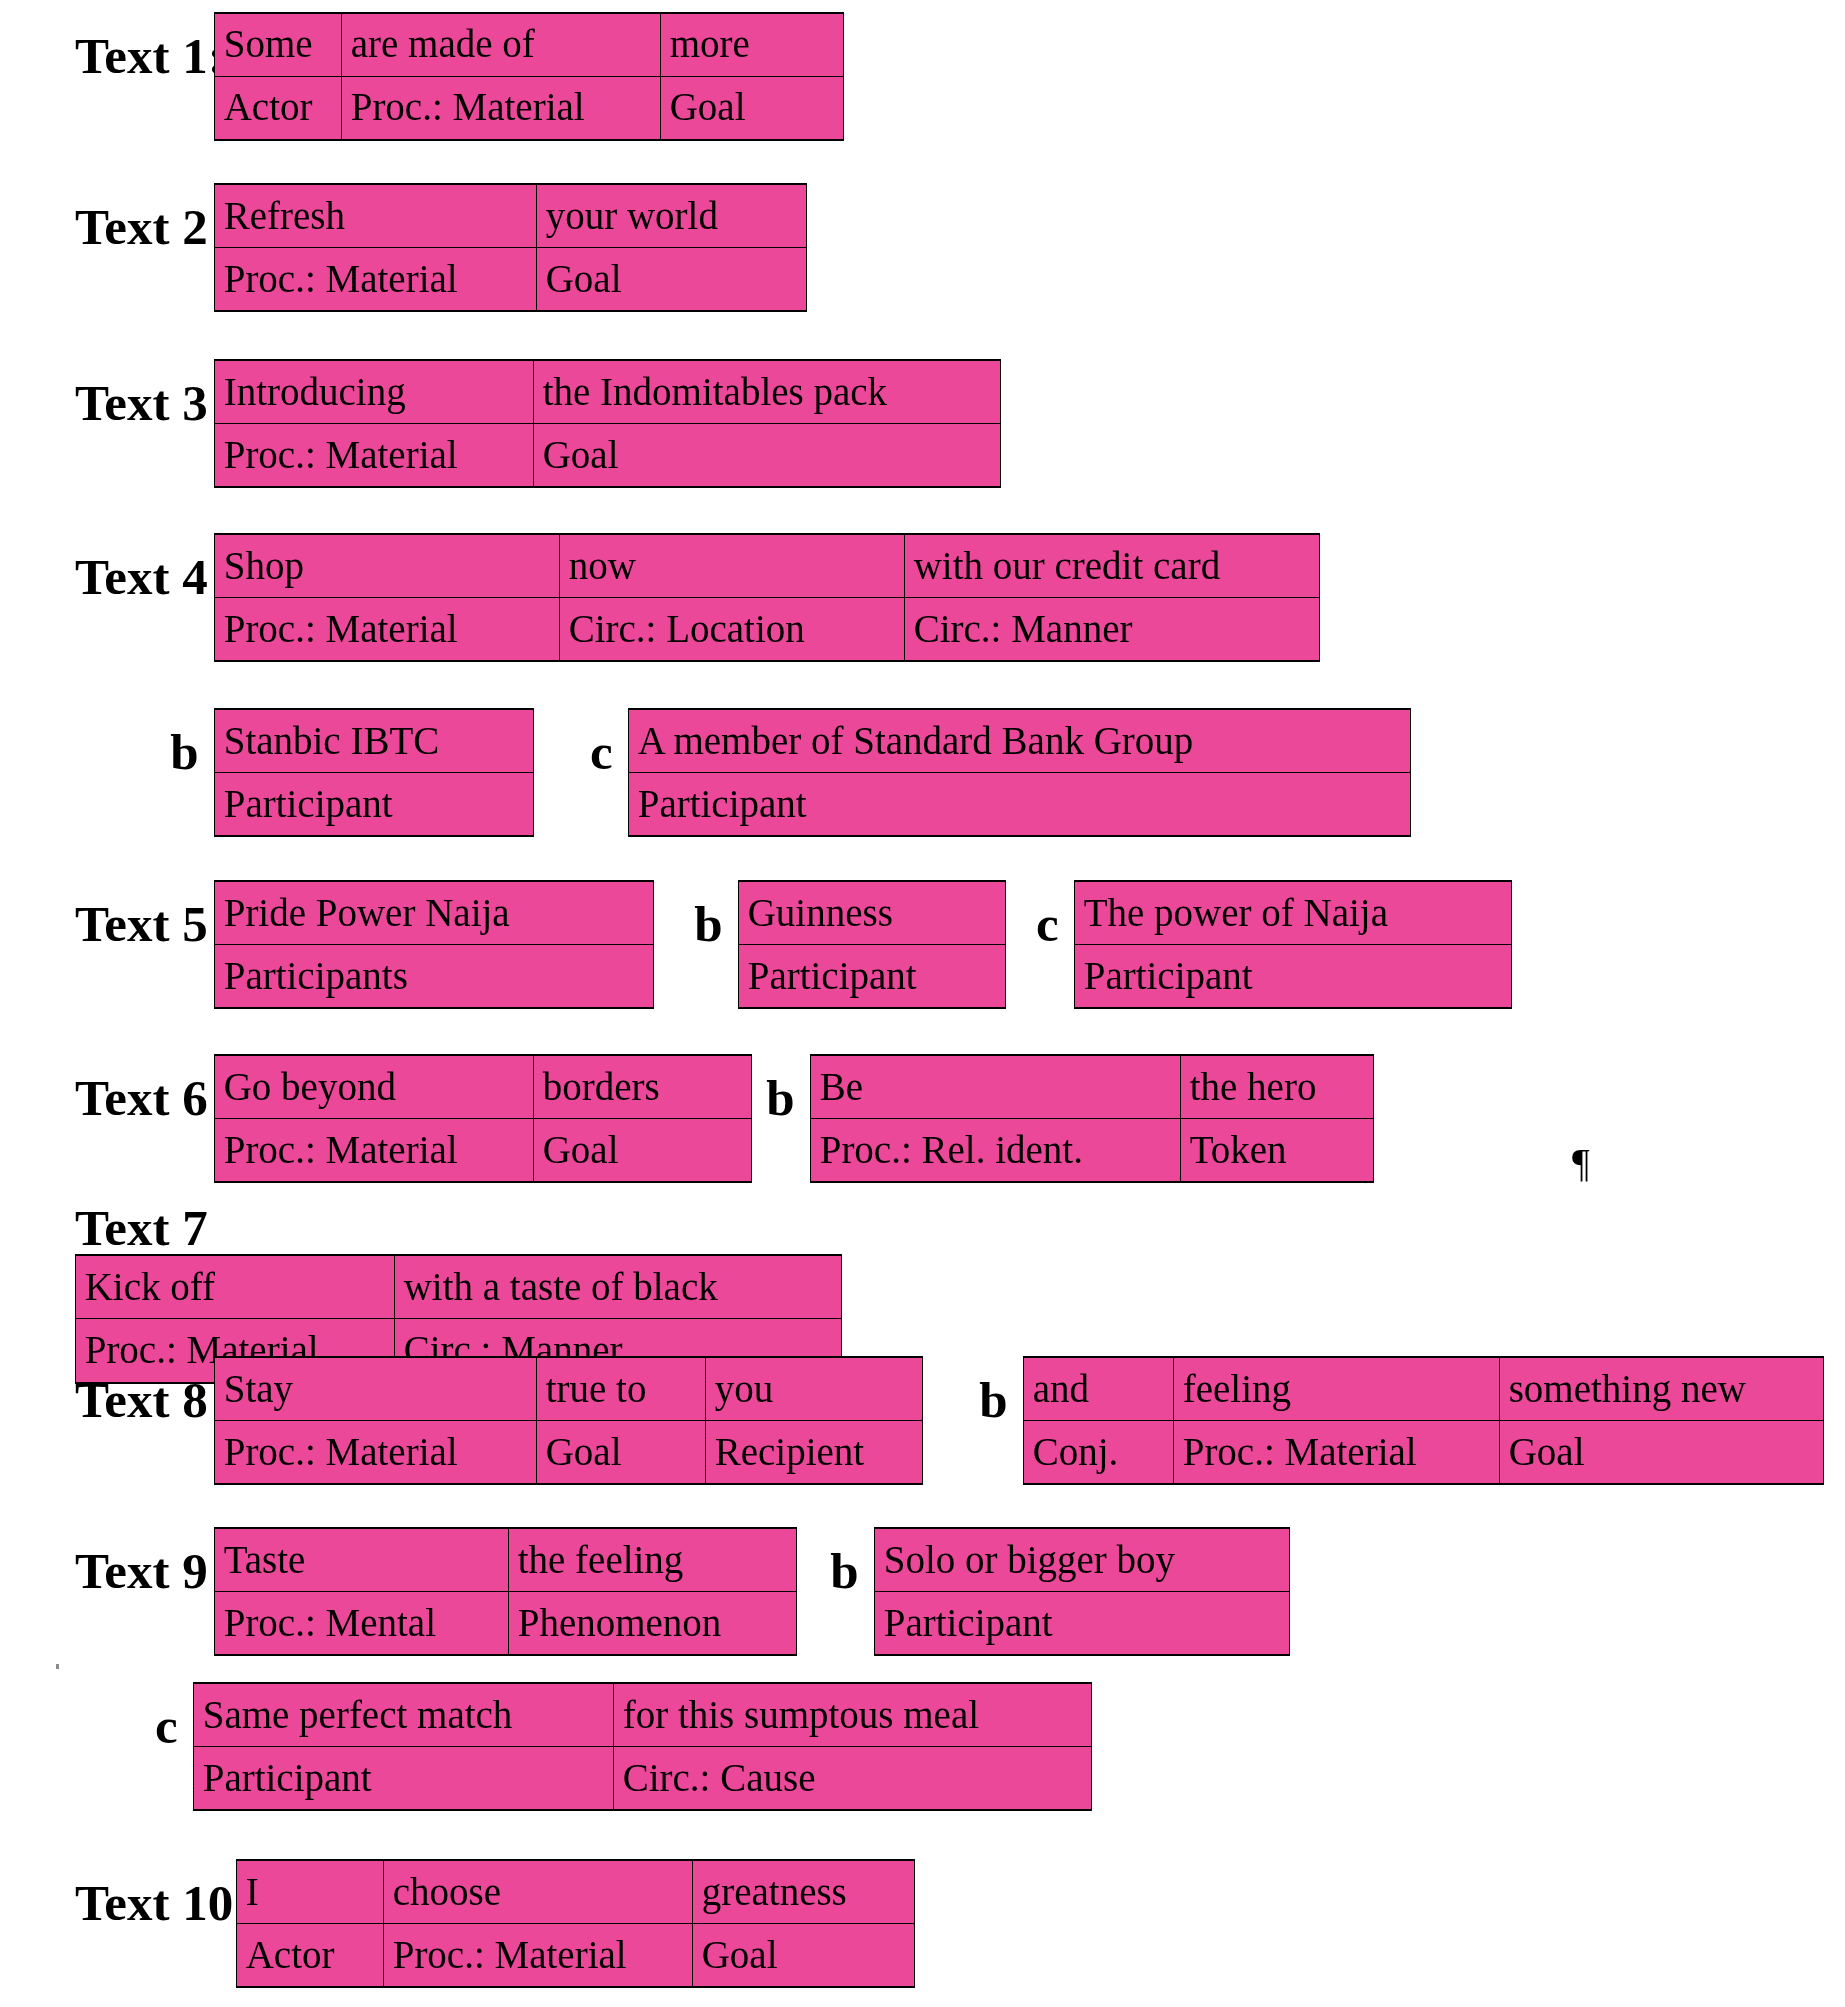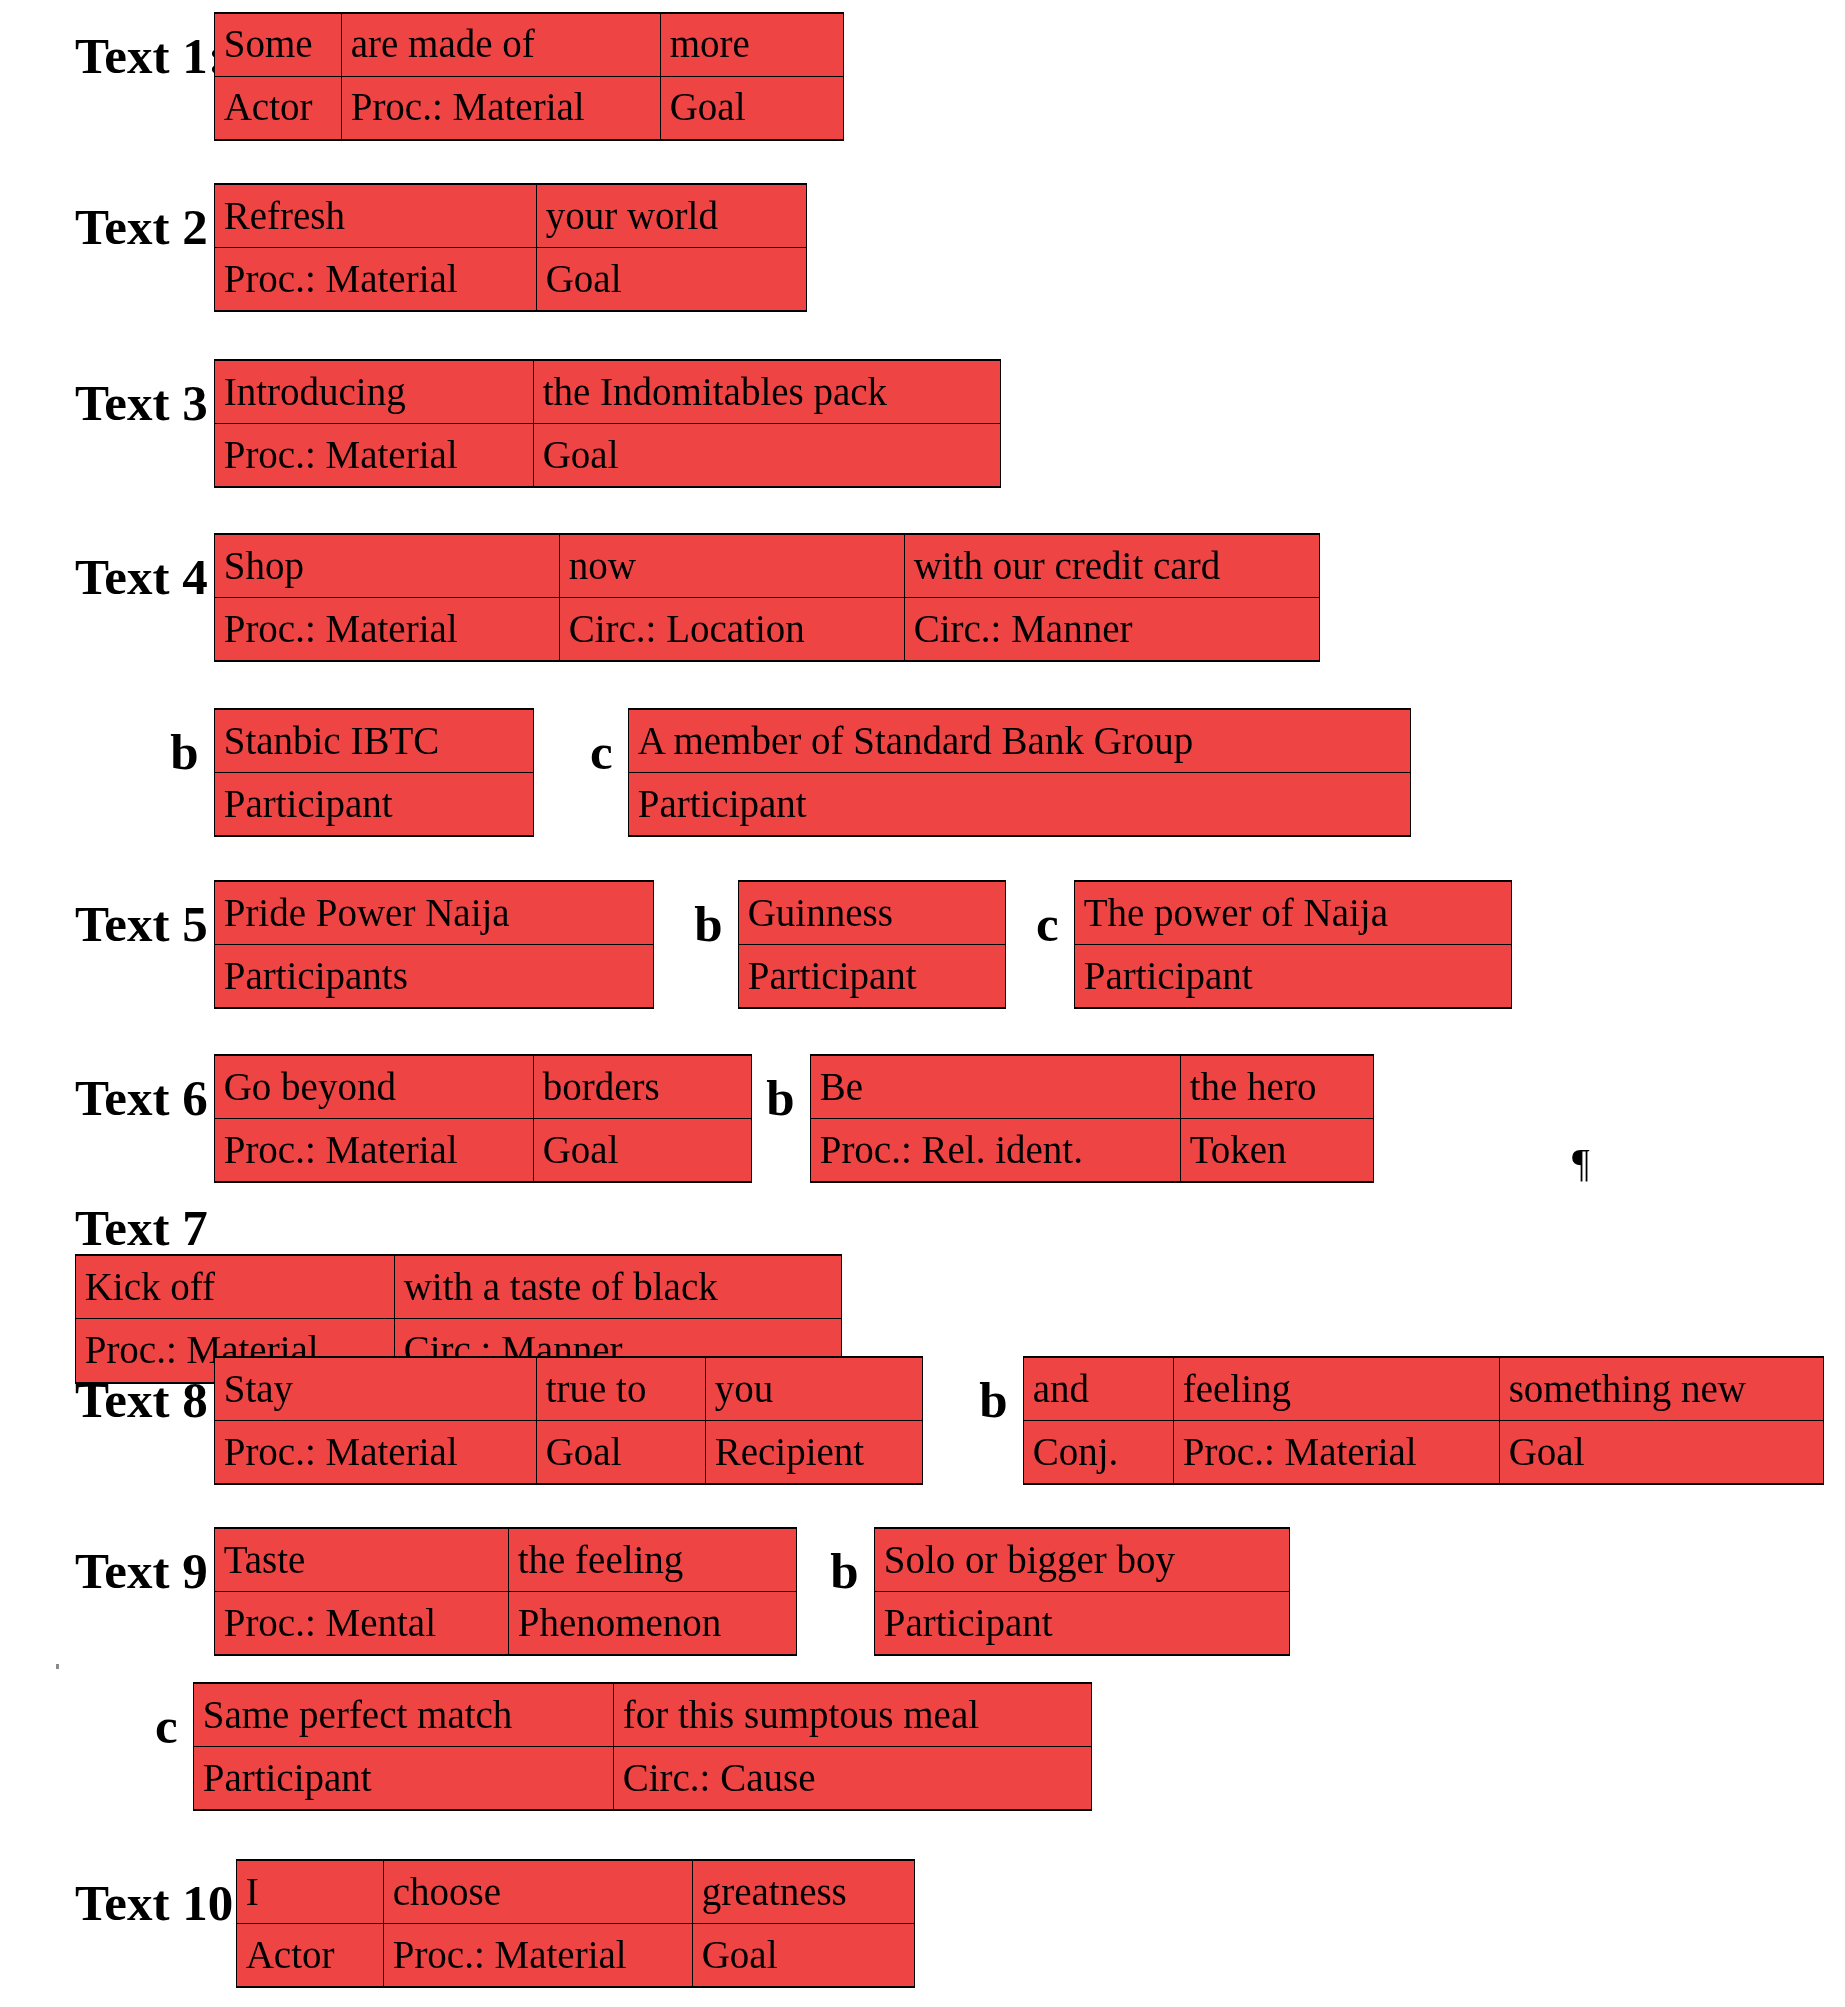--- a/index.html
+++ b/index.html
@@ -32,21 +32,21 @@
     text-align: right;
     padding-top: 19.3px;
     box-sizing: border-box;
     font-weight: bold;
   }
 
   
   table.ana {
     border-collapse: collapse;
     table-layout: fixed;
-    background: #ef4444;
+    background: #ec4899;
   }
   table.ana td {
     border: 1.9px solid #000000;
     font-size: 39px;
     line-height: 1;
     padding: 10.6px 7.7px 12.6px 8.7px;
     vertical-align: middle;
     white-space: nowrap;
     overflow: hidden;
     height: 33px;

